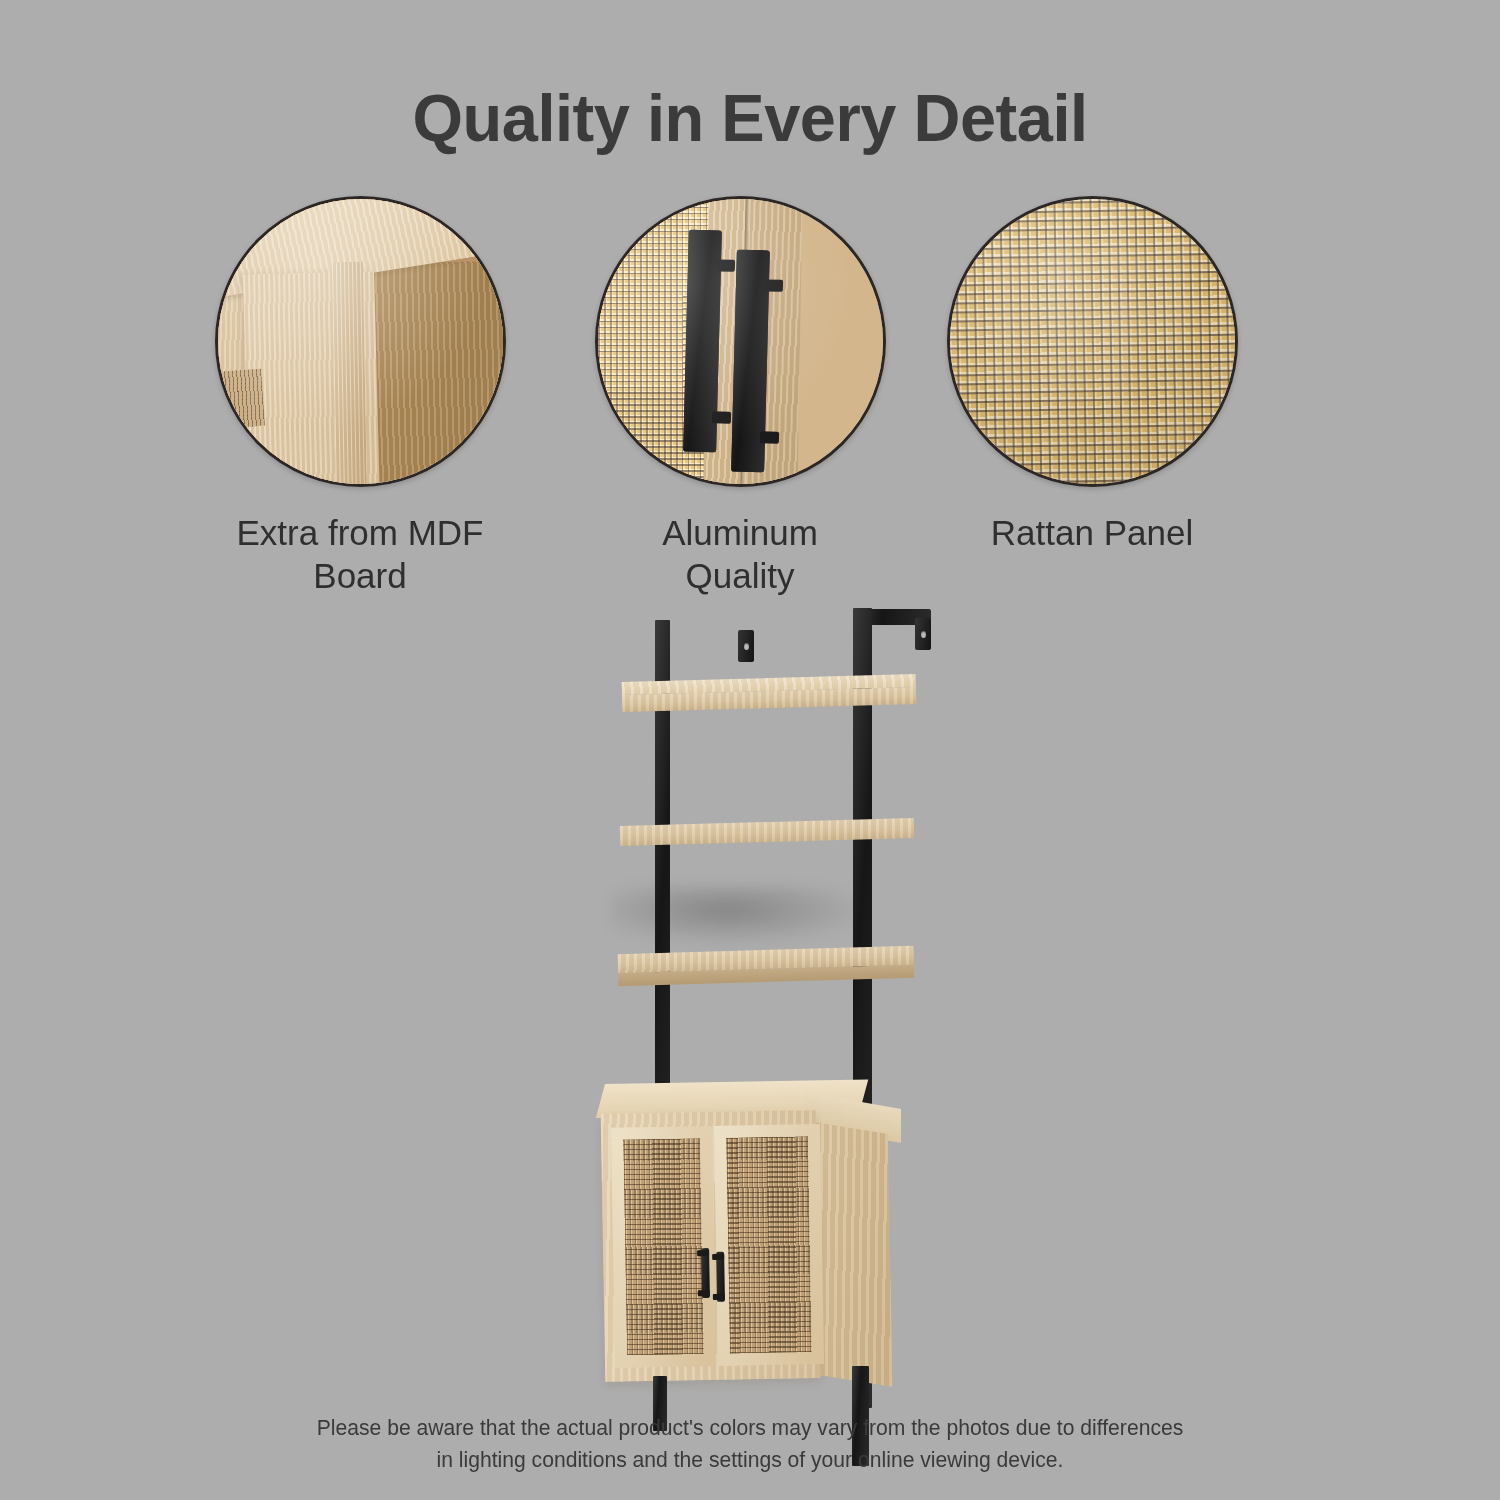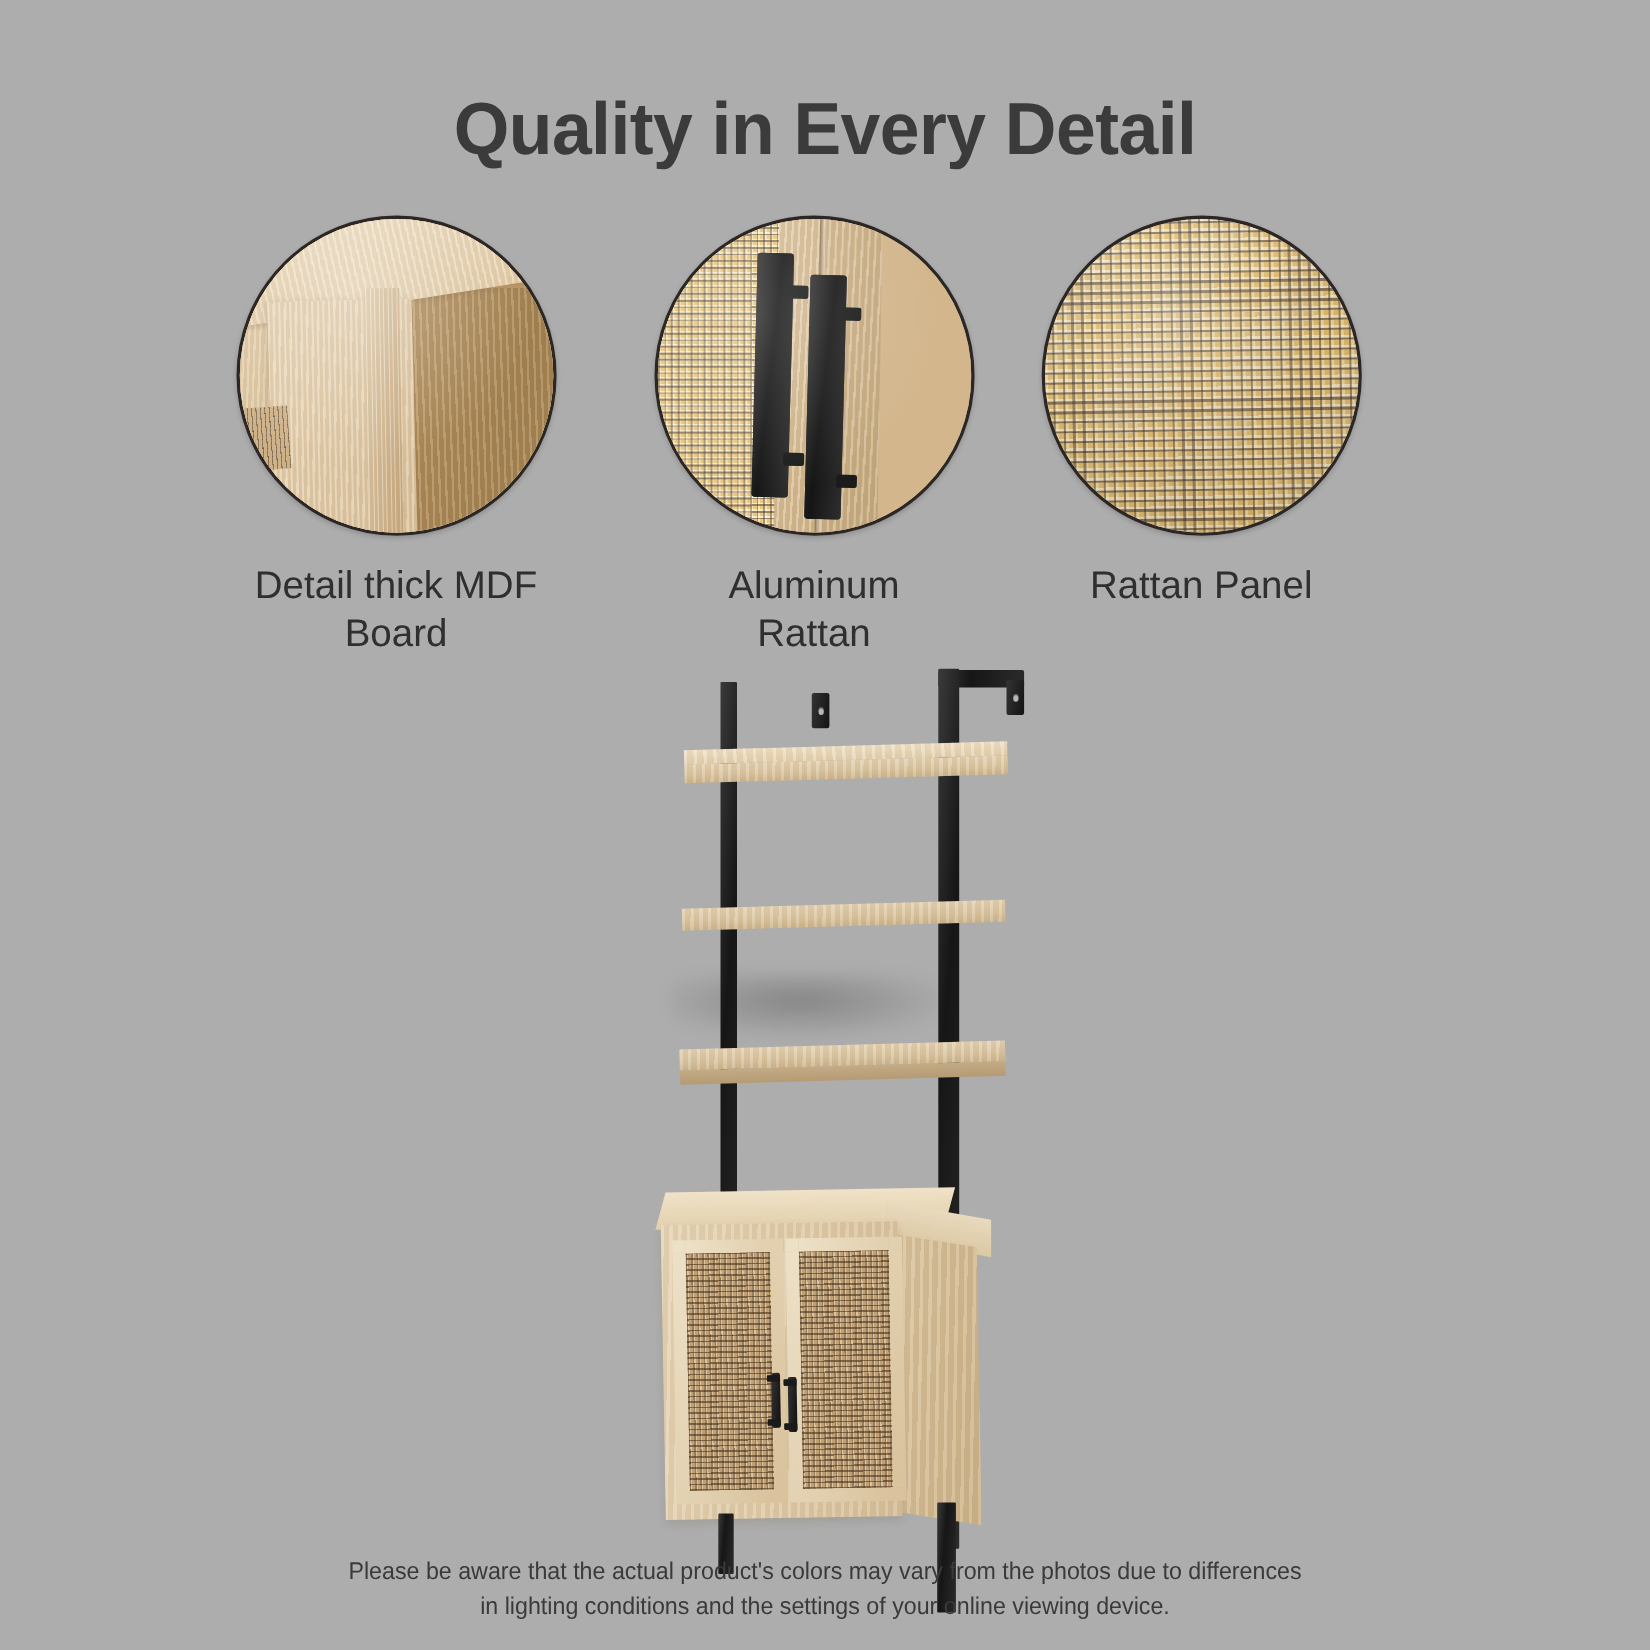--- a/index.html
+++ b/index.html
@@ -356,21 +356,21 @@
         <div class="mdf-back"></div>
         <div class="mdf-darkpanel-top"></div>
         <div class="mdf-darkpanel"></div>
         <div class="mdf-topface"></div>
         <div class="mdf-lightpanel"></div>
         <div class="mdf-edge"></div>
         <div class="mdf-rattanbit"></div>
         <div class="mdf-shine"></div>
       </div>
     </div>
-    <div class="feature-caption">Detail thick MDF
+    <div class="feature-caption">Extra from MDF
 Board</div>
   </div>
 
   <div class="feature feature-2">
     <div class="circle">
       <div class="handle-scene">
         <div class="rattan-fill h-rattan-left"></div>
         <div class="rattan-fill h-rattan-right"></div>
         <div class="h-stile-left"></div>
         <div class="h-stile-right"></div>
@@ -383,21 +383,21 @@
         </div>
         <div class="bar-handle handle-b">
           <div class="bar-body"></div>
           <div class="bar-foot foot-top"></div>
           <div class="bar-foot foot-bot"></div>
         </div>
         <div class="handle-shine"></div>
       </div>
     </div>
     <div class="feature-caption">Aluminum
-Rattan</div>
+Quality</div>
   </div>
 
   <div class="feature feature-3">
     <div class="circle">
       <div class="rattan-scene">
         <div class="rattan-tex"></div>
         <div class="rattan-shade"></div>
       </div>
     </div>
     <div class="feature-caption">Rattan Panel</div>

